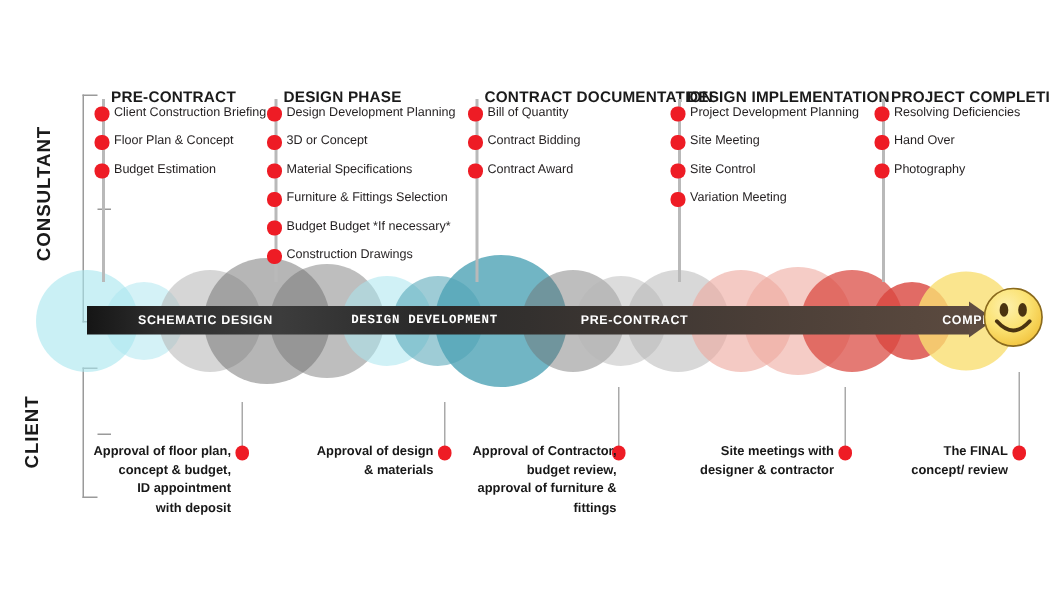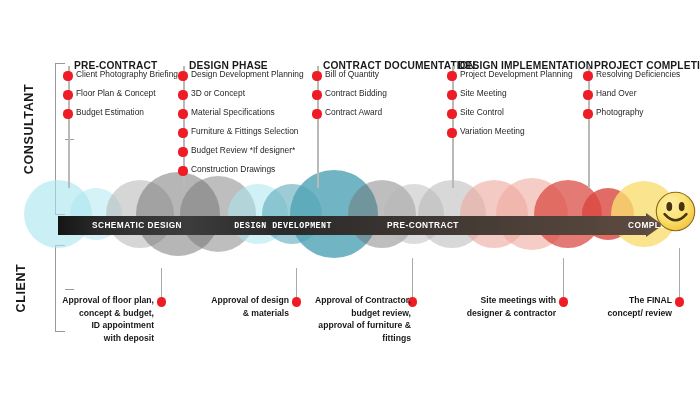--- a/index.html
+++ b/index.html
@@ -48,21 +48,21 @@
   .task .txt{
     position:absolute;left:8px;top:-7px;
     font-size:8.4px;color:#231f20;white-space:nowrap;
   }
 
   
   #bubbles{position:absolute;left:0;top:170px;width:700px;height:100px;}
   .bub{position:absolute;border-radius:50%;}
 
   
-  #bar-wrap{position:absolute;left:58px;top:216px;width:600px;height:19px;}
+  #bar-wrap{position:absolute;left:58px;top:204px;width:600px;height:19px;}
   #bar{
     position:absolute;left:0;top:0;width:588px;height:19px;
     background:linear-gradient(to right,
        #151515 0%, #2d2d2d 8%, #3c3c3c 22%, #2a2a2a 38%,
        #33302e 50%, #3e3733 62%, #4a3e37 76%, #53443b 88%, #5b4a3f 100%);
   }
   #bar-arrow{
     position:absolute;left:588px;top:-3px;
     width:0;height:0;
     border-top:12.5px solid transparent;
@@ -124,21 +124,21 @@
       <div class="bub" style="left: 582px; top: 18px; width: 52px; height: 52px; background: rgb(217, 70, 63); opacity: 0.8;"></div>
       <div class="bub" style="left: 611px; top: 11px; width: 66px; height: 66px; background: rgb(249, 222, 114); opacity: 0.8;"></div>
     </div>
 
   <div id="consultant-area">
       <div class="col" style="left: 68px; top: 76px;">
         <div class="vline" style="top: -10px; height: 122px;"></div>
         <div class="col-title">PRE-CONTRACT</div>
         <div class="task" style="top: 0px;">
           <span class="dot"></span>
-          <span class="txt">Client Photography Briefing</span>
+          <span class="txt">Client Construction Briefing</span>
         </div>
         <div class="task" style="top: 19px;">
           <span class="dot"></span>
           <span class="txt">Floor Plan &amp; Concept</span>
         </div>
         <div class="task" style="top: 38px;">
           <span class="dot"></span>
           <span class="txt">Budget Estimation</span>
         </div>
       </div>
@@ -156,21 +156,21 @@
         <div class="task" style="top: 38px;">
           <span class="dot"></span>
           <span class="txt">Material Specifications</span>
         </div>
         <div class="task" style="top: 57px;">
           <span class="dot"></span>
           <span class="txt">Furniture &amp; Fittings Selection</span>
         </div>
         <div class="task" style="top: 76px;">
           <span class="dot"></span>
-          <span class="txt">Budget Review *If designer*</span>
+          <span class="txt">Budget Budget *If necessary*</span>
         </div>
         <div class="task" style="top: 95px;">
           <span class="dot"></span>
           <span class="txt">Construction Drawings</span>
         </div>
       </div>
       <div class="col" style="left: 317px; top: 76px;">
         <div class="vline" style="top: -10px; height: 122px;"></div>
         <div class="col-title">CONTRACT DOCUMENTATION</div>
         <div class="task" style="top: 0px;">

